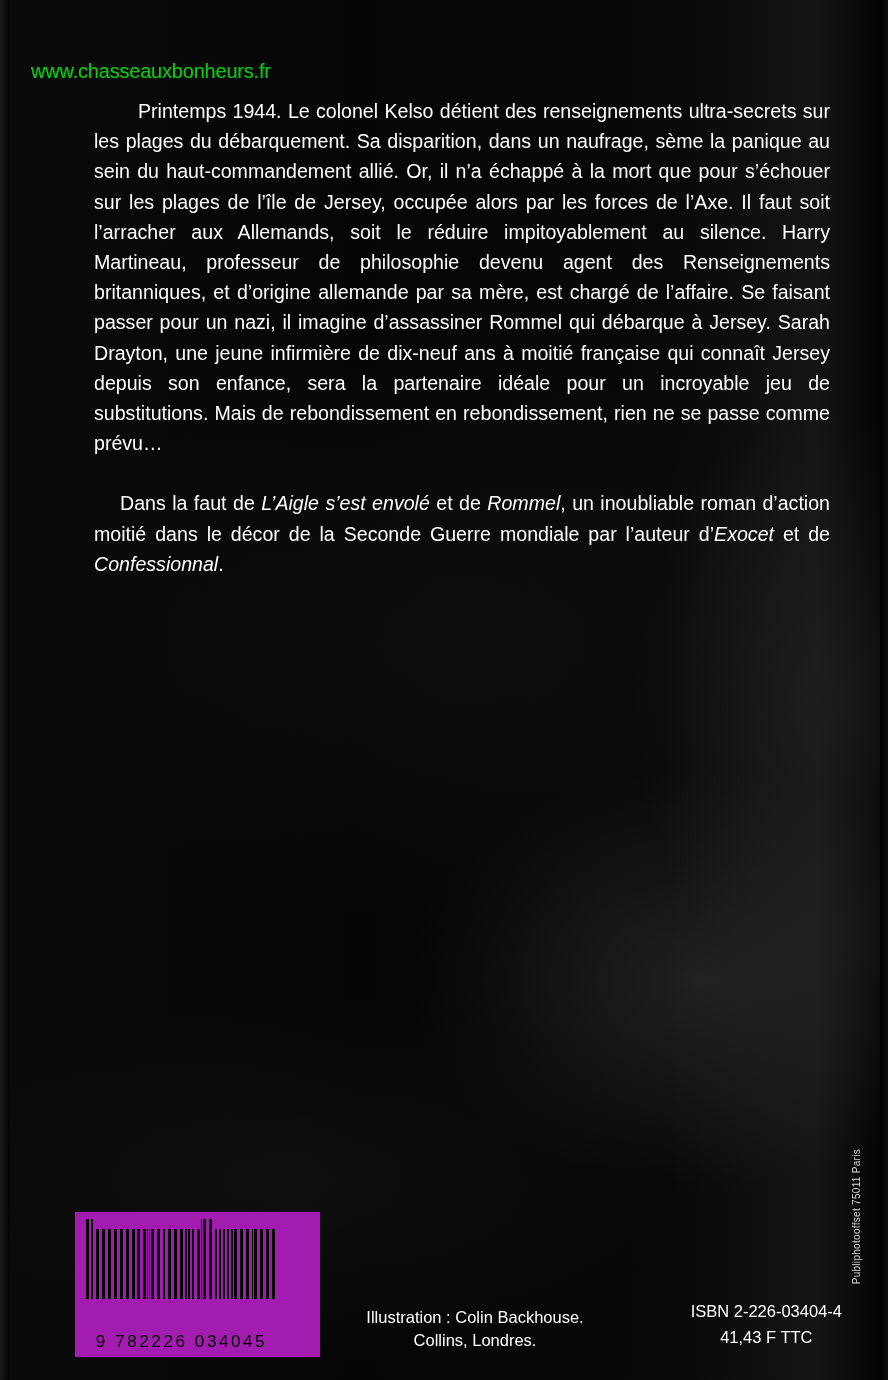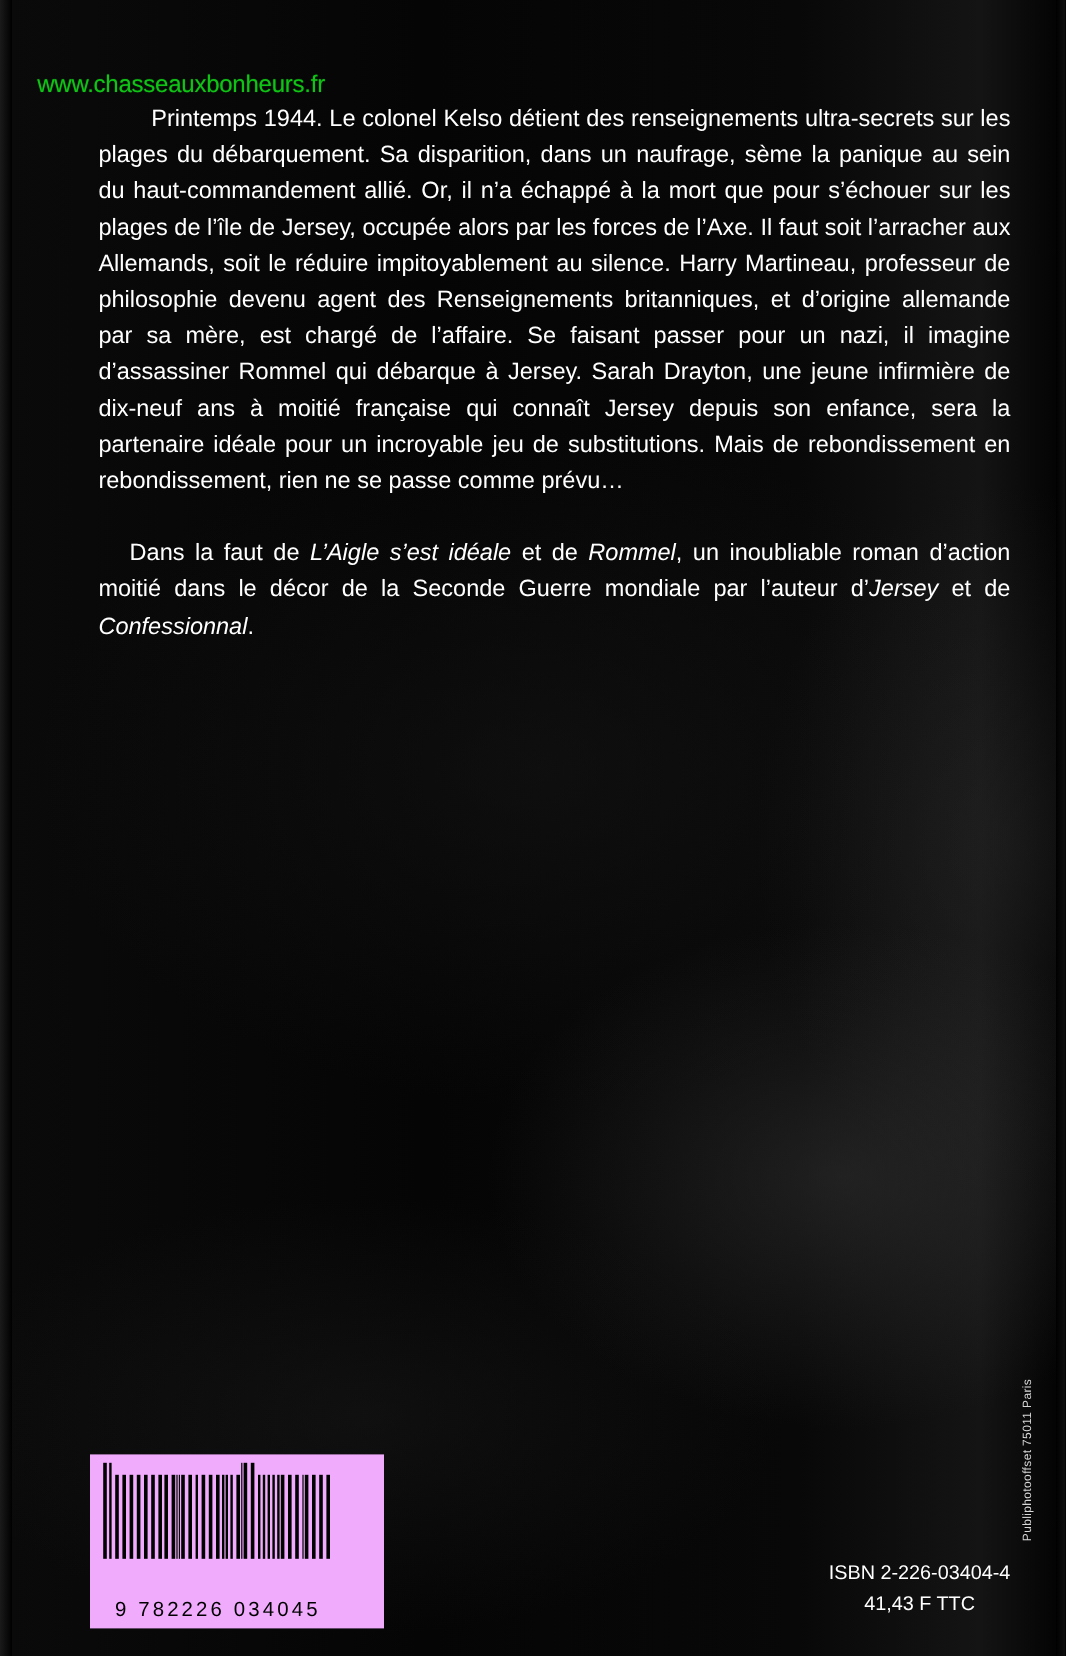--- a/index.html
+++ b/index.html
@@ -59,21 +59,21 @@
     top: 84px;
     width: 760px;
     color: #ffffff;
     font-size: 19.6px;
     line-height: 30.2px;
     text-align: justify;
     text-justify: inter-word;
     font-family: "Liberation Sans", sans-serif;
   }
   .blurb p {
-    margin: 0;
+    margin: 12px;
   }
   .blurb p.para2 {
     margin-top: 30px;
     text-indent: 26px;
   }
   .blurb p.para1 {
     text-indent: 44px;
   }
   .blurb i {
     font-style: italic;
@@ -91,21 +91,21 @@
     white-space: nowrap;
     font-family: "Liberation Sans", sans-serif;
   }
   
   .barcode-box {
     position: absolute;
     left: 75px;
     bottom: 23px;
     width: 213px;
     height: 113px;
-    background: #f0abfc;
+    background: #a21caf;
     padding: 16px;
   }
   .barcode-bars {
     position: absolute;
     left: 11px;
     top: 7px;
     width: 192px;
     height: 80px;
     display: flex;
     align-items: flex-end;
@@ -155,21 +155,21 @@
 
 <div id="page">
 
   <div class="edge-left"></div>
   <div class="edge-right"></div>
 
   <div class="watermark">www.chasseauxbonheurs.fr</div>
 
   <div class="blurb">
     <p class="para1"><span>Printemps 1944. Le colonel Kelso détient des renseignements ultra-secrets sur les plages du débarquement. Sa disparition, dans un naufrage, sème la panique au sein du haut-commandement allié. Or, il n’a échappé à la mort que pour s’échouer sur les plages de l’île de Jersey, occupée alors par les forces de l’Axe. Il faut soit l’arracher aux Allemands, soit le réduire impitoyablement au silence. Harry Martineau, professeur de philosophie devenu agent des Renseignements britanniques, et d’origine allemande par sa mère, est chargé de l’affaire. Se faisant passer pour un nazi, il imagine d’assassiner Rommel qui débarque à Jersey. Sarah Drayton, une jeune infirmière de dix-neuf ans à moitié française qui connaît Jersey depuis son enfance, sera la partenaire idéale pour un incroyable jeu de substitutions. Mais de rebondissement en rebondissement, rien ne se passe comme prévu…</span></p>
-    <p class="para2"><span>Dans la faut de </span><i>L’Aigle s’est idéale</i><span> et de </span><i>Rommel</i><span>, un inoubliable roman d’action moitié dans le décor de la Seconde Guerre mondiale par l’auteur d’</span><i>Jersey</i><span> et de </span><i>Confessionnal</i><span>.</span></p>
+    <p class="para2"><span>Dans la faut de </span><i>L’Aigle s’est envolé</i><span> et de </span><i>Rommel</i><span>, un inoubliable roman d’action moitié dans le décor de la Seconde Guerre mondiale par l’auteur d’</span><i>Exocet</i><span> et de </span><i>Confessionnal</i><span>.</span></p>
   </div>
 
   <div class="side-credit">Publiphotooffset  75011 Paris</div>
 
   <div class="barcode-box">
     <div class="barcode-bars">
         <span style="width: 3px; background: rgb(0, 0, 0); height: 100%;"></span>
         <span style="width: 2px; background: transparent; height: 100%;"></span>
         <span style="width: 2px; background: rgb(0, 0, 0); height: 100%;"></span>
         <span style="width: 3px; background: transparent; height: 100%;"></span>
@@ -244,19 +244,23 @@
         <span style="width: 3px; background: rgb(0, 0, 0); height: 88%;"></span>
         <span style="width: 3px; background: transparent; height: 88%;"></span>
         <span style="width: 3px; background: rgb(0, 0, 0); height: 88%;"></span>
         <span style="width: 3px; background: transparent; height: 88%;"></span>
         <span style="width: 3px; background: rgb(0, 0, 0); height: 88%;"></span>
         <span style="width: 3px; background: transparent; height: 88%;"></span>
       </div>
     <div class="barcode-digits">9 782226 034045</div>
   </div>
 
+  <div class="illustration-credit">
+    <div>Illustration : Colin Backhouse.</div>
+    <div>Collins, Londres.</div>
+  </div>
 
   <div class="isbn-block">
     <div>ISBN 2-226-03404-4</div>
     <div>41,43 F TTC</div>
   </div>
 
 </div>
 
 </body></html>

